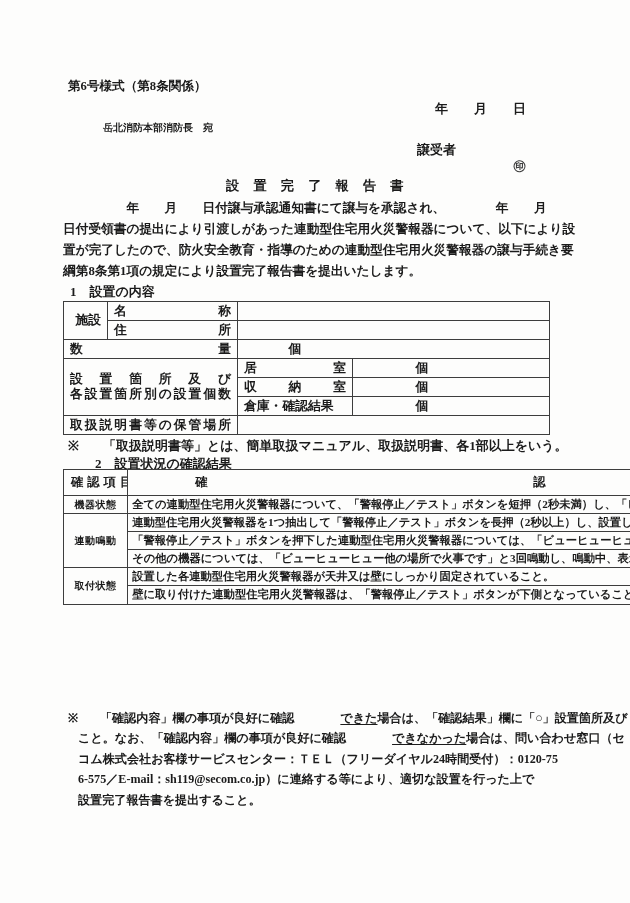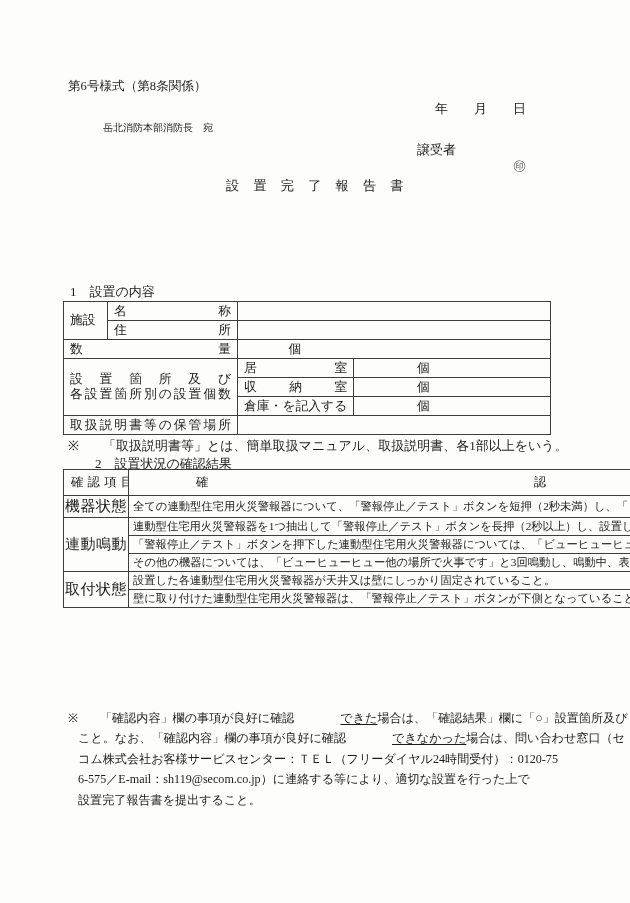--- a/index.html
+++ b/index.html
@@ -4,75 +4,81 @@
 <style>
   html,body { margin:0; padding:0; }
   body {
     width:630px; height:903px;
     background:#fdfdfc;
     color:#1b1b1b;
     font-family:"Liberation Serif","DejaVu Serif",serif;
   }
   .page { position:relative; width:630px; height:903px; overflow:hidden; }
 
-  .abs { position:absolute; white-space:nowrap; }
+  .abs { position:absolute; white-space:nowrap;font-weight:bold; }
 
   #form-number { left:68px; top:78px;  font-size:12.6px; }
   #date-line   { right:104px; top:100px; font-size:13px;text-align:right; }
   #addressee   { left:103px; top:121px; font-size:10px; }
   #transferee  { left:417px; top:141px; font-size:13px; }
   #seal        { left:513px; top:157px; font-size:13px; color:#3c3c3c; }
   #title       { left:0; top:177px; width:100%; text-align:center; font-size:13.2px; letter-spacing:0.5px; }
 
   #body-text   { left:63px; top:198px; width:508px; font-size:12.7px; line-height:21px; }
   #body-text .bline { white-space:nowrap; }
 
   #heading1 { left:70px; top:283px; font-size:13px; }
   #heading2 { left:70px; top:455px; font-size:13px;margin-left:25px; }
 
   table { border-collapse:collapse; table-layout:fixed; }
   td { border:1px solid #3d3d3d; overflow:hidden; }
 
   #table1 { left:63px; top:301px; }
   #table1 td { font-size:12.8px; height:18px; padding:0 6px; vertical-align:middle; }
-  #table1 .center { text-align:left; }
+  #table1 .center { text-align:right; }
   .jfy { text-align:justify; text-align-last:justify; display:block; width:100%; }
   #table1 .unit-cell { text-align:center; padding:0 58px 0 0; }
   #table1 .qty-cell { padding:0; }
   #table1 .qty-zone { display:inline-block; width:114px; text-align:center; }
   #table1 .two-line { line-height:15px; }
 
   #note1 { left:68px; top:436px; font-size:13px; }
   #note1 .marker { display:inline-block; width:35px; }
 
   #table2 { left:63px; top:469px; }
   #table2 td { vertical-align:middle;margin-top:38px; }
   #table2 .hdr { height:26px; font-size:12.3px; }
   #table2 .hdr-content { padding:0 66px; }
   #table2 .hdr-item { padding:0 6px; }
-  #table2 .glabel { text-align:center; font-size:15px; letter-spacing:0.5px; }
+  #table2 .glabel { text-align:center; font-size:10px; letter-spacing:0.5px; }
   #table2 .ctext { font-size:11.3px; line-height:13.1px; padding:2px 4px; text-align:justify; }
 
   #footer-note { left:78px; top:708px; width:505px; font-size:12.1px; line-height:20.4px; }
   #footer-note .fline { white-space:nowrap; }
   #footer-note .marker { display:inline-block; width:32px; margin-left:-10px; }
   .uline { text-decoration:underline; text-underline-offset:2px;margin-left:46px; }
 </style>
 </head>
 <body>
 
 <div class="page">
 
   <div id="form-number" class="abs">第6号様式（第8条関係）</div>
   <div id="date-line" class="abs">年　　月　　日</div>
   <div id="addressee" class="abs">岳北消防本部消防長　宛</div>
   <div id="transferee" class="abs">譲受者</div>
   <div id="seal" class="abs">㊞</div>
   <div id="title" class="abs">設　置　完　了　報　告　書</div>
 
+  <div id="body-text" class="abs">
+    <div class="bline">　　　　　年　　月　　日付譲与承認通知書にて譲与を承認され、　　　　年　　月</div>
+    <div class="bline">日付受領書の提出により引渡しがあった連動型住宅用火災警報器について、以下により設</div>
+    <div class="bline">置が完了したので、防火安全教育・指導のための連動型住宅用火災警報器の譲与手続き要</div>
+    <div class="bline">綱第8条第1項の規定により設置完了報告書を提出いたします。</div>
+  </div>
 
   <div id="heading1" class="abs">1　設置の内容</div>
 
   <table id="table1" class="abs">
     <colgroup>
         <col style="width:44px">
         <col style="width:130px">
         <col style="width:115px">
         <col style="width:197px">
       </colgroup>
@@ -106,21 +112,21 @@
           </td>
       <td class="unit-cell">個</td>
     </tr>
     <tr>
       <td>
             <span class="jfy">収納室</span>
           </td>
       <td class="unit-cell">個</td>
     </tr>
     <tr>
-      <td>倉庫・を記入する</td>
+      <td>倉庫・確認結果</td>
       <td class="unit-cell">個</td>
     </tr>
     <tr>
       <td colspan="2">
             <span class="jfy">取扱説明書等の保管場所</span>
           </td>
       <td colspan="2"></td>
     </tr>
   </tbody>
     </table>

